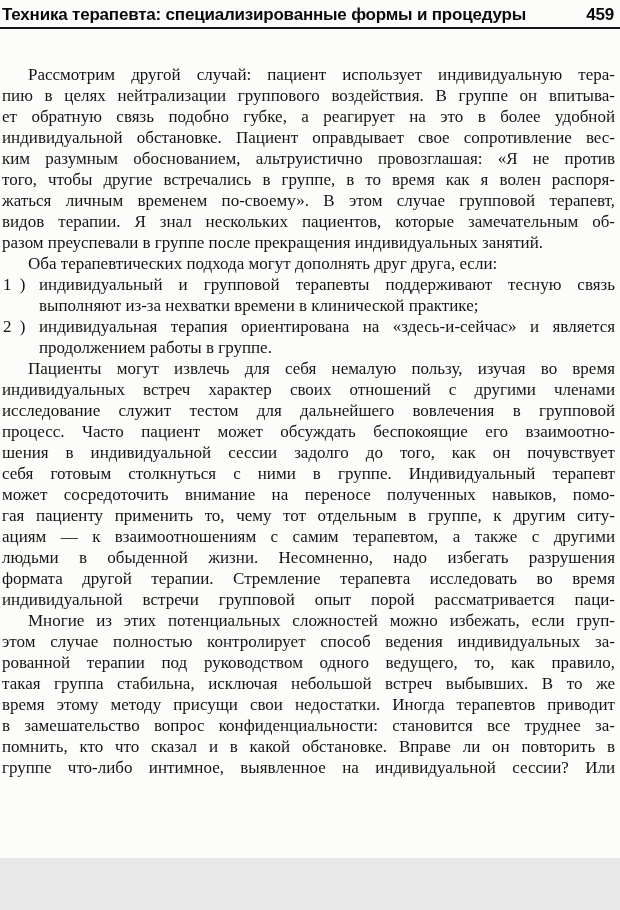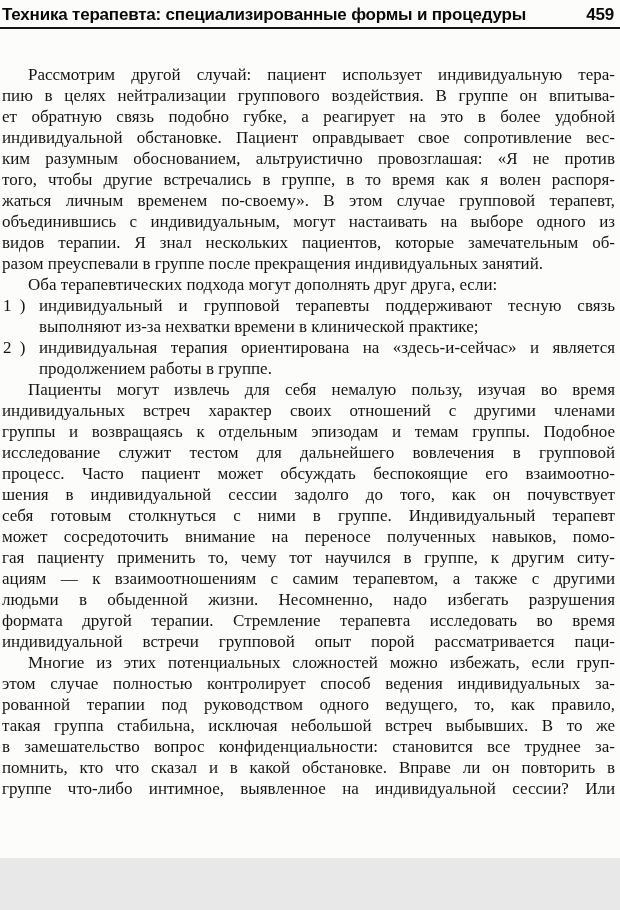--- a/index.html
+++ b/index.html
@@ -76,55 +76,54 @@
   <div class="header-rule"></div>
   <div class="text-body">
       <div class="block p">
         <div class="line first">Рассмотрим другой случай: пациент использует индивидуальную тера-</div>
         <div class="line">пию в целях нейтрализации группового воздействия. В группе он впитыва-</div>
         <div class="line">ет обратную связь подобно губке, а реагирует на это в более удобной</div>
         <div class="line">индивидуальной обстановке. Пациент оправдывает свое сопротивление вес-</div>
         <div class="line">ким разумным обоснованием, альтруистично провозглашая: «Я не против</div>
         <div class="line">того, чтобы другие встречались в группе, в то время как я волен распоря-</div>
         <div class="line">жаться личным временем по-своему». В этом случае групповой терапевт,</div>
-        <div class="line">объединившись с индивидуальным, могут настаивать на выборе одного из</div>
         <div class="line">видов терапии. Я знал нескольких пациентов, которые замечательным об-</div>
         <div class="line last">разом преуспевали в группе после прекращения индивидуальных занятий.</div>
       </div>
       <div class="block p">
         <div class="line first last">Оба терапевтических подхода могут дополнять друг друга, если:</div>
       </div>
       <div class="block li">
         <span class="marker">1 )</span>
         <div class="line">индивидуальный и групповой терапевты поддерживают тесную связь</div>
         <div class="line last">выполняют из-за нехватки времени в клинической практике;</div>
       </div>
       <div class="block li">
         <span class="marker">2 )</span>
         <div class="line">индивидуальная терапия ориентирована на «здесь-и-сейчас» и является</div>
         <div class="line last">продолжением работы в группе.</div>
       </div>
       <div class="block p">
         <div class="line first">Пациенты могут извлечь для себя немалую пользу, изучая во время</div>
         <div class="line">индивидуальных встреч характер своих отношений с другими членами</div>
-        <div class="line">группы и возвращаясь к отдельным эпизодам и темам группы. Подобное</div>
         <div class="line">исследование служит тестом для дальнейшего вовлечения в групповой</div>
         <div class="line">процесс. Часто пациент может обсуждать беспокоящие его взаимоотно-</div>
         <div class="line">шения в индивидуальной сессии задолго до того, как он почувствует</div>
         <div class="line">себя готовым столкнуться с ними в группе. Индивидуальный терапевт</div>
         <div class="line">может сосредоточить внимание на переносе полученных навыков, помо-</div>
-        <div class="line">гая пациенту применить то, чему тот научился в группе, к другим ситу-</div>
+        <div class="line">гая пациенту применить то, чему тот отдельным в группе, к другим ситу-</div>
         <div class="line">ациям — к взаимоотношениям с самим терапевтом, а также с другими</div>
         <div class="line">людьми в обыденной жизни. Несомненно, надо избегать разрушения</div>
         <div class="line">формата другой терапии. Стремление терапевта исследовать во время</div>
         <div class="line">индивидуальной встречи групповой опыт порой рассматривается паци-</div>
       </div>
       <div class="block p">
         <div class="line first">Многие из этих потенциальных сложностей можно избежать, если груп-</div>
         <div class="line">этом случае полностью контролирует способ ведения индивидуальных за-</div>
         <div class="line">рованной терапии под руководством одного ведущего, то, как правило,</div>
         <div class="line">такая группа стабильна, исключая небольшой встреч выбывших. В то же</div>
+        <div class="line">время этому методу присущи свои недостатки. Иногда терапевтов приводит</div>
         <div class="line">в замешательство вопрос конфиденциальности: становится все труднее за-</div>
         <div class="line">помнить, кто что сказал и в какой обстановке. Вправе ли он повторить в</div>
         <div class="line">группе что-либо интимное, выявленное на индивидуальной сессии? Или</div>
       </div>
     </div>
 </div>
 
 </body></html>

